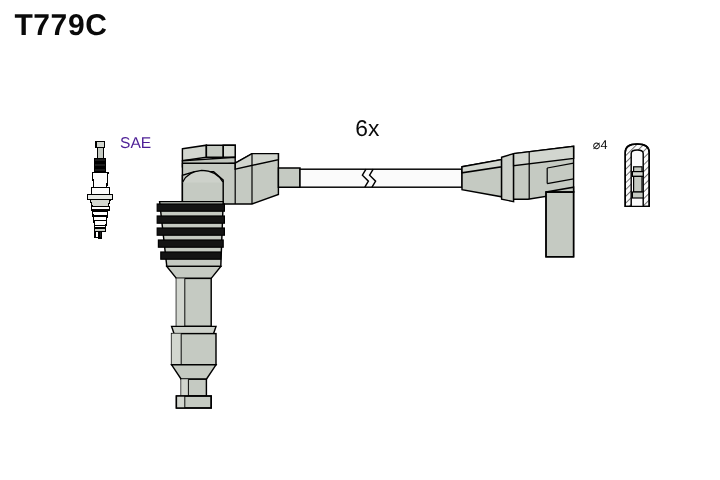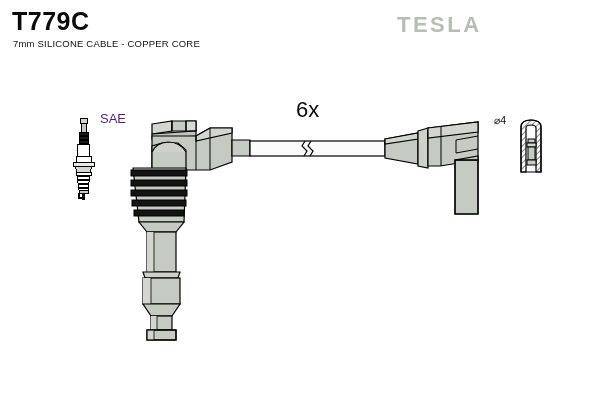--- a/index.html
+++ b/index.html
@@ -21,32 +21,30 @@
     left:13px;top:38px;
     font-size:9.5px;color:#111111;
     letter-spacing:0.2px;
   }
   #brand-logo{
     left:397px;top:12px;
     font-size:22px;font-weight:bold;color:#b9bdb7;
     letter-spacing:2.5px;
   }
   #label-sae{left:100px;top:111px;font-size:13px;color:#4c1d95;}
-  #label-qty{left:296px;top:97px;font-size:22px;color:#0a0a0a;}
+  #label-qty{left:296px;top:97px;font-size:19px;color:#0a0a0a;}
   #label-dia{left:494px;top:114px;font-size:10.5px;color:#0a0a0a;}
   svg{position:absolute;left:0;top:0;}
 </style>
 </head>
 <body>
 
 <div id="stage">
 
   <div class="txt" id="part-number">T779C</div>
-  <div class="txt" id="part-subtitle">7mm SILICONE CABLE - COPPER CORE</div>
-  <div class="txt" id="brand-logo">TESLA</div>
 
   <div class="txt" id="label-sae">SAE</div>
   <div class="txt" id="label-qty">6x</div>
   <div class="txt" id="label-dia">⌀4</div>
 
   <svg width="600" height="400" viewBox="0 0 600 400">
 
     <g stroke="#000" stroke-width="1" shape-rendering="crispEdges">
 
       <rect x="80" y="118" width="7" height="5" fill="#d2d6cf"></rect>

